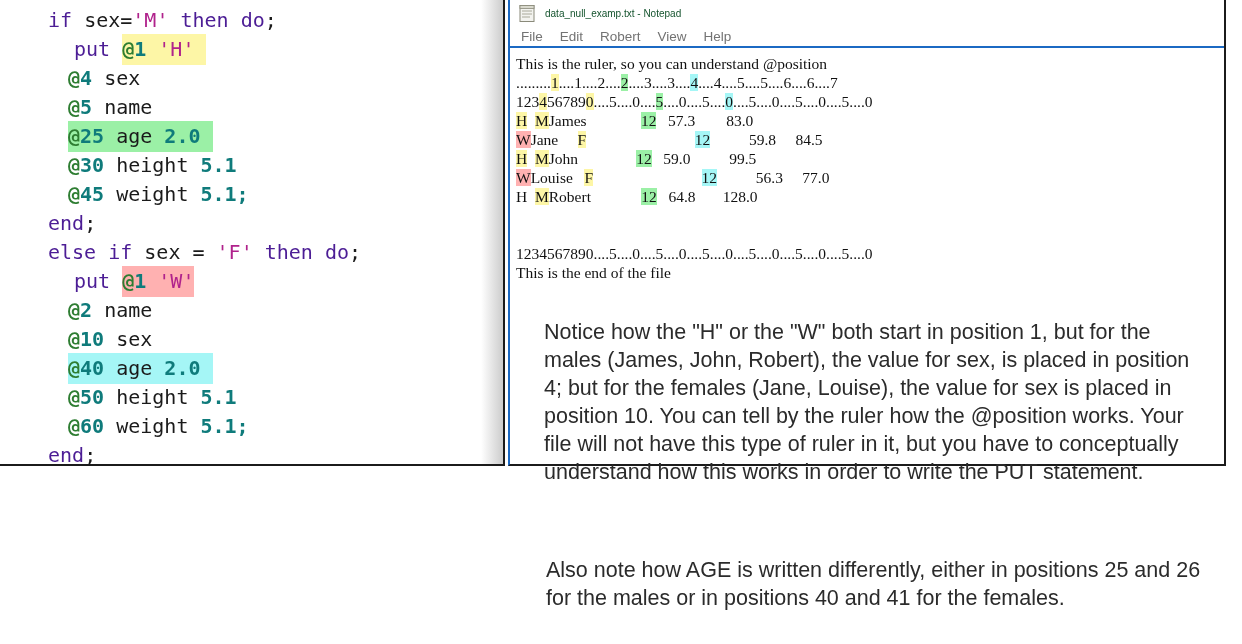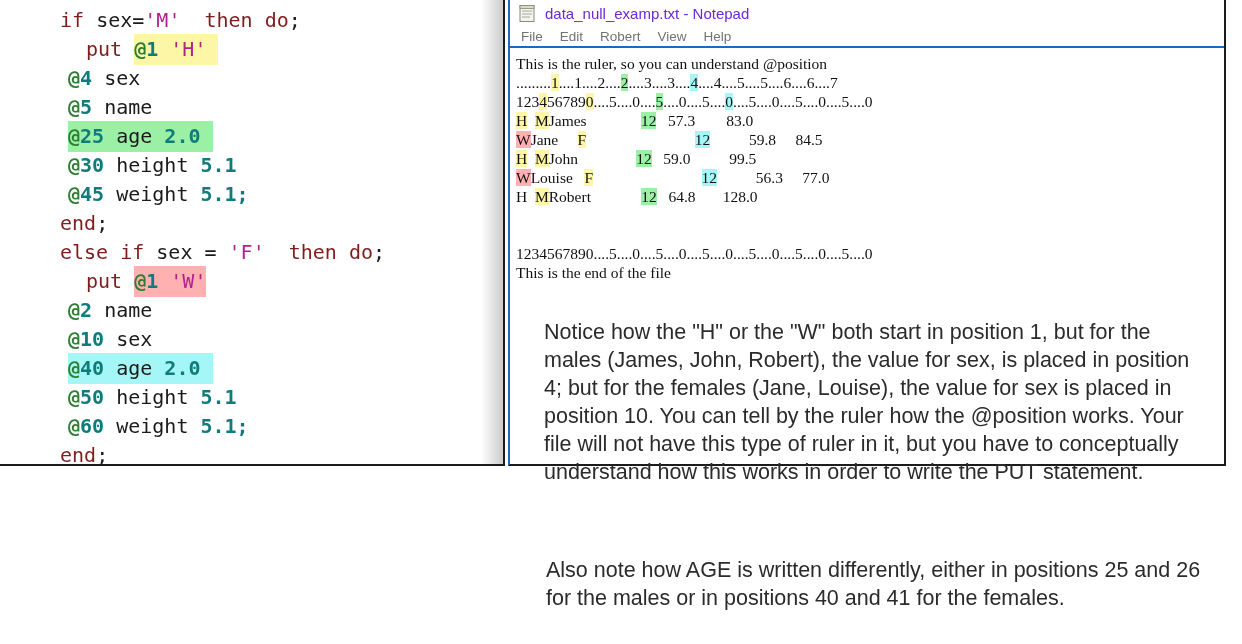--- a/index.html
+++ b/index.html
@@ -32,21 +32,21 @@
     font-size: 20px;
     line-height: 29px;
     padding: 5px 0 0 0;
     white-space: pre;
   }
   .cl { height:29px; white-space: pre; }
   .ind1 { padding-left: 48px; }
   .ind2 { padding-left: 74px; }
   .ind3 { padding-left: 68px; }
 
-  .kw   { color:#7f1d1d;margin-left:12px; }
+  .kw   { color:#4c1d95; }
   .str  { color:#b0228c; }
   .plain{ color:#1a1a1a; }
   .at   { color:#2e7d32; font-weight:bold; }
   .num  { color:#0f7b7b; font-weight:bold; }
   .numv { color:#0f7b7b; font-weight:bold;text-align:right; }
 
   .hl-yellow { background:#fdf6a6; }
   .hl-green  { background:#9bf0a6; }
   .hl-pink   { background:#ffb1b1; }
   .hl-cyan   { background:#a5f6f6; }
@@ -60,21 +60,21 @@
     background: #ffffff;
     border-right: 2px solid #1b1b1b;
     border-bottom: 2px solid #1b1b1b;
     border-left: 2px solid #1b69c3;
   }
   #np-title {
     height: 26px; display:flex; align-items:center; gap:9px;
     padding-left: 8px; background:#ffffff;
   }
   #np-icon { width:18px; height:19px; position:relative; flex:0 0 auto; }
-  #np-title-text { font-size:15px; color:#6d28d9; }
+  #np-title-text { font-size:10px; color:#14532d; }
 
   #np-menu {
     height: 20px; display:flex; align-items:center; gap:17px;
     padding-left: 11px; font-size:13.5px; color:#737373;
     border-bottom: 2px solid #1b69c3;
   }
   #np-menu span{ cursor:default; }
 
   #np-body{
     font-family: "DejaVu Sans Mono", "Liberation Mono", monospace;

